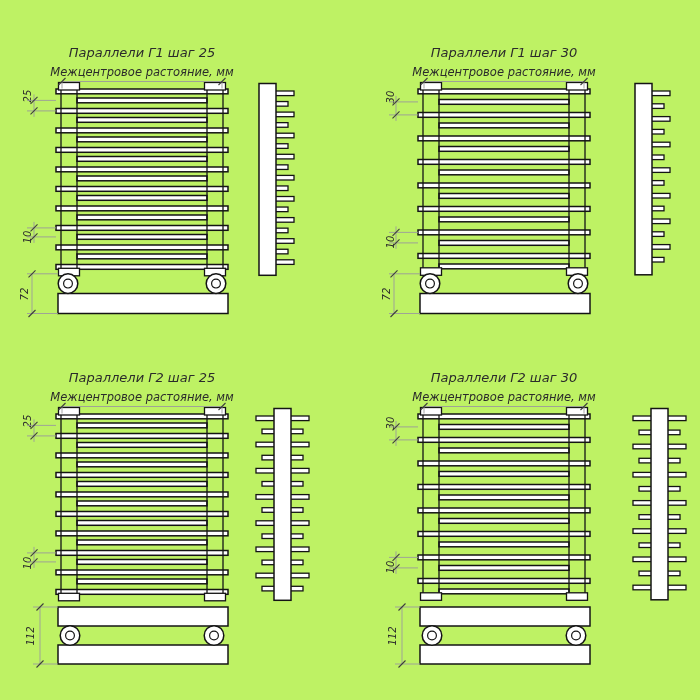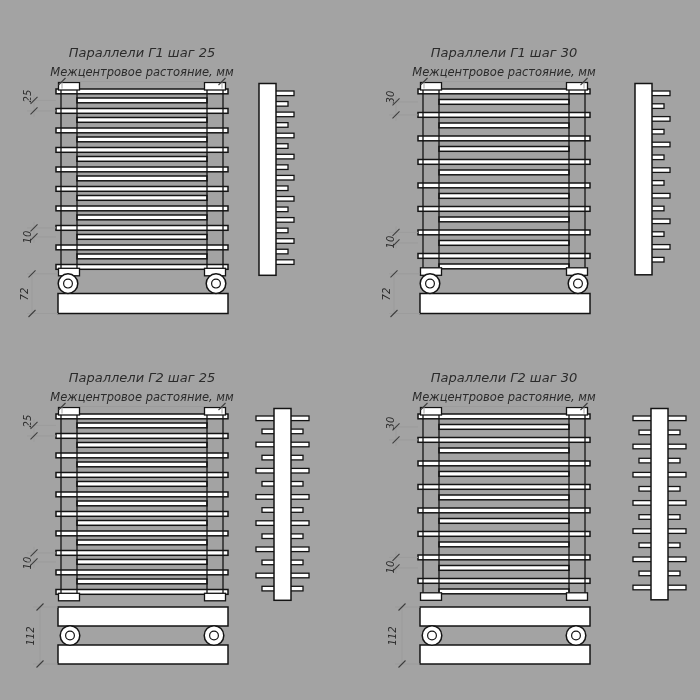--- a/index.html
+++ b/index.html
@@ -1,16 +1,16 @@
 <!DOCTYPE html>
 <html><head>
 <meta charset="utf-8">
 <style>
   html,body{margin:0;padding:0;background:#ffffff;}
-  .canvas{position:relative;width:700px;height:700px;background:#a3a3a3;overflow:hidden;}
+  .canvas{position:relative;width:700px;height:700px;background:#bef264;overflow:hidden;}
   svg{display:block;}
   text{font-family:"DejaVu Sans",sans-serif;font-style:italic;fill:#2b2b2b;}
   .ttl{font-size:13px;text-anchor:middle;}
   .sub{font-size:11.5px;text-anchor:middle;}
   .dimt{font-size:10px;text-anchor:middle;}
   .bar{fill:#ffffff;stroke:#141414;stroke-width:1.5;}
   .col{fill:none;stroke:#141414;stroke-width:1.3;}
   .thin{fill:#ffffff;stroke:#141414;stroke-width:1.3;}
   .strip{fill:#ffffff;stroke:#141414;stroke-width:1.5;}
   .crc{fill:#ffffff;stroke:#141414;stroke-width:1.5;}

